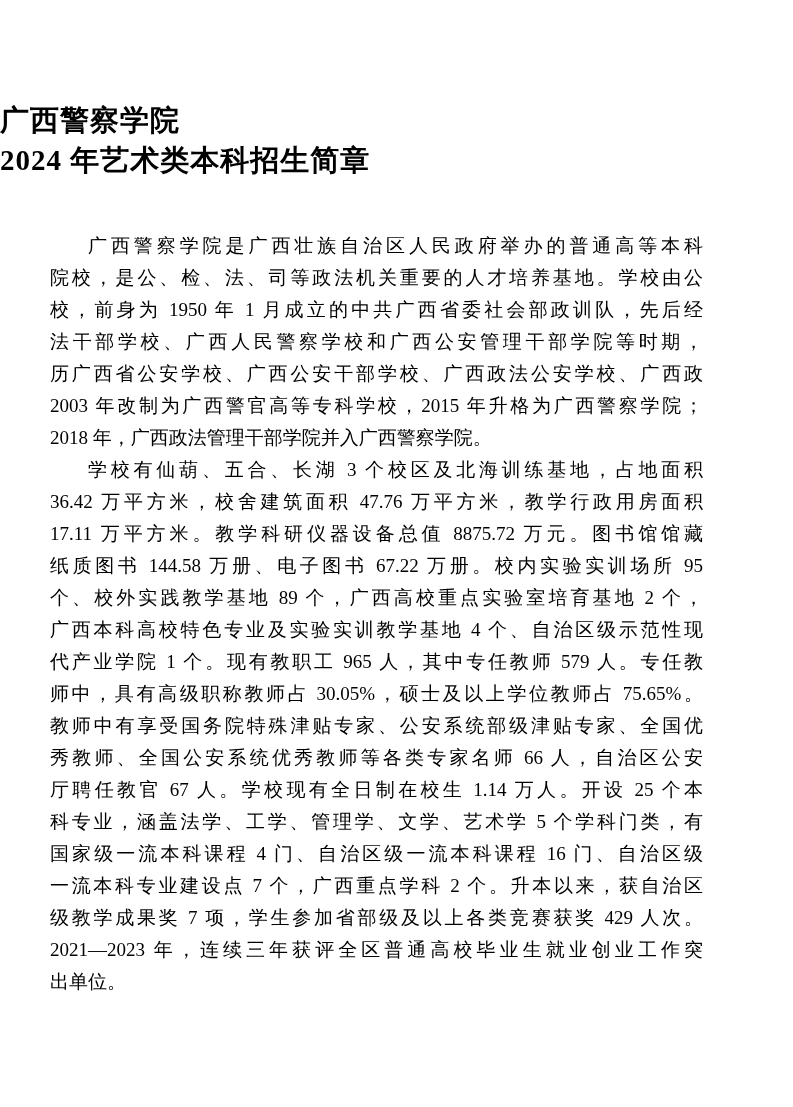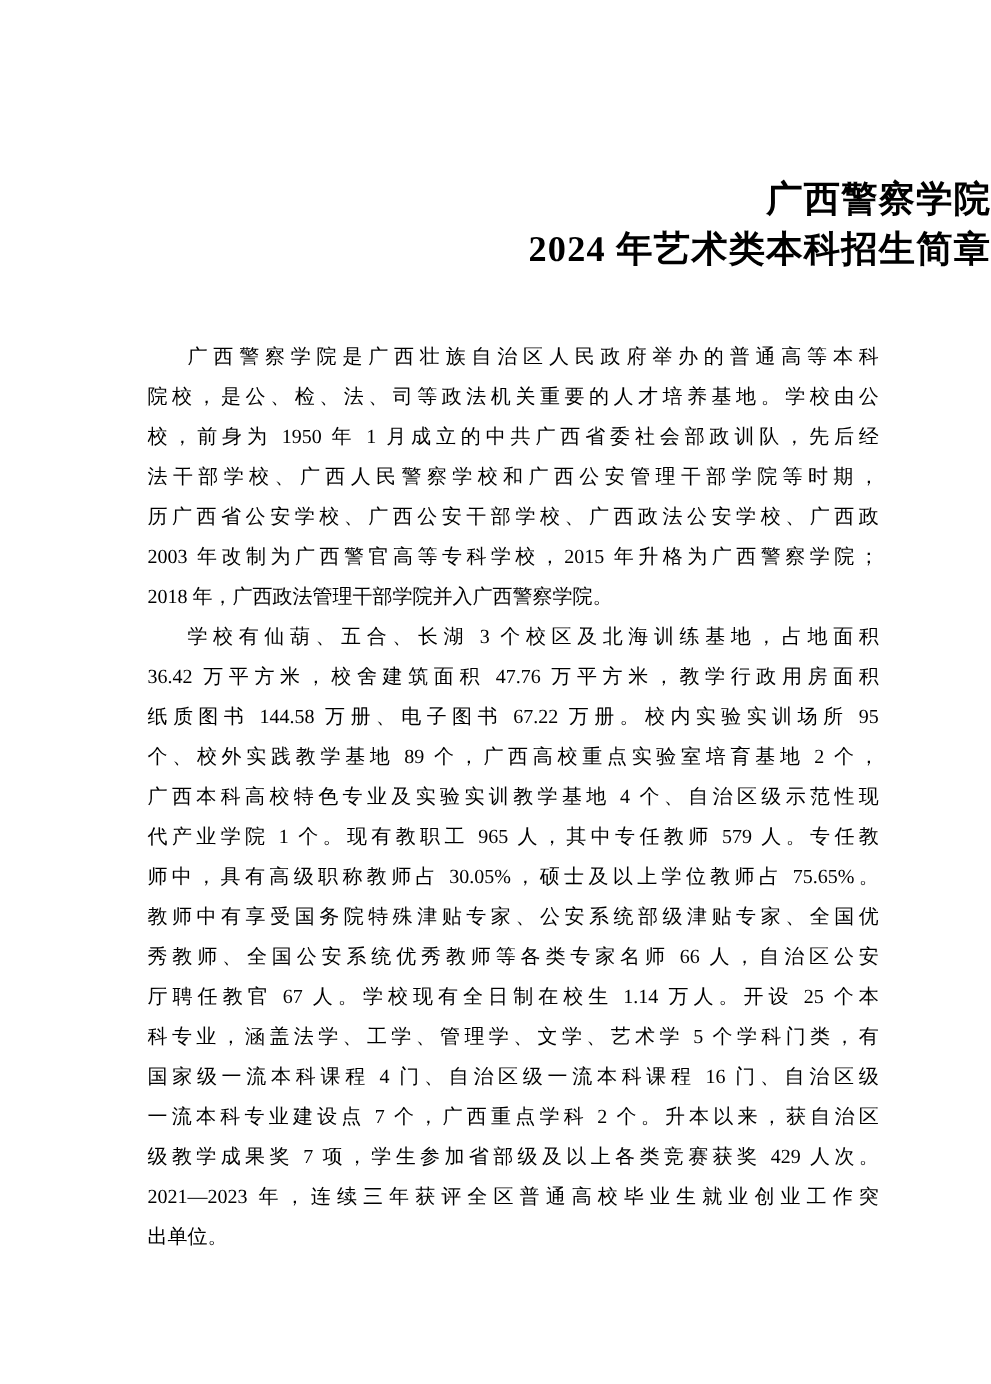--- a/index.html
+++ b/index.html
@@ -7,30 +7,29 @@
     position: relative;
     width: 793px;
     height: 1107px;
     background: #ffffff;
     color: #000000;
     font-family: "Liberation Serif", "DejaVu Serif", serif;
     overflow: hidden;
   }
   .doc-title {
     padding-top: 100px;
-    text-align: right;
+    text-align: left;
     font-weight: bold;
     font-size: 29px;
     line-height: 40px;
     letter-spacing: 1px;
-    margin-top: 40px;
   }
   .content {
-    margin: 50px 90px 0 118px; 
-    font-size: 16px;
+    margin: 50px 90px 0 50px; 
+    font-size: 19px;
     line-height: 32px;
   }
   .line {
     height: 32px;
     overflow: hidden;
     text-align: justify;
     text-align-last: justify;
   }
   .line.first { text-indent: 2em; }
   .line.last  { text-align-last: left; }
@@ -53,20 +52,21 @@
       <div class="line">校，前身为 1950 年 1 月成立的中共广西省委社会部政训队，先后经</div>
       <div class="line">法干部学校、广西人民警察学校和广西公安管理干部学院等时期，</div>
       <div class="line">历广西省公安学校、广西公安干部学校、广西政法公安学校、广西政</div>
       <div class="line">2003 年改制为广西警官高等专科学校，2015 年升格为广西警察学院；</div>
       <div class="line last">2018 年，广西政法管理干部学院并入广西警察学院。</div>
     </div>
 
     <div class="paragraph">
       <div class="line first">学校有仙葫、五合、长湖 3 个校区及北海训练基地，占地面积</div>
       <div class="line">36.42 万平方米，校舍建筑面积 47.76 万平方米，教学行政用房面积</div>
+      <div class="line">17.11 万平方米。教学科研仪器设备总值 8875.72 万元。图书馆馆藏</div>
       <div class="line">纸质图书 144.58 万册、电子图书 67.22 万册。校内实验实训场所 95</div>
       <div class="line">个、校外实践教学基地 89 个，广西高校重点实验室培育基地 2 个，</div>
       <div class="line">广西本科高校特色专业及实验实训教学基地 4 个、自治区级示范性现</div>
       <div class="line">代产业学院 1 个。现有教职工 965 人，其中专任教师 579 人。专任教</div>
       <div class="line">师中，具有高级职称教师占 30.05%，硕士及以上学位教师占 75.65%。</div>
       <div class="line">教师中有享受国务院特殊津贴专家、公安系统部级津贴专家、全国优</div>
       <div class="line">秀教师、全国公安系统优秀教师等各类专家名师 66 人，自治区公安</div>
       <div class="line">厅聘任教官 67 人。学校现有全日制在校生 1.14 万人。开设 25 个本</div>
       <div class="line">科专业，涵盖法学、工学、管理学、文学、艺术学 5 个学科门类，有</div>
       <div class="line">国家级一流本科课程 4 门、自治区级一流本科课程 16 门、自治区级</div>

